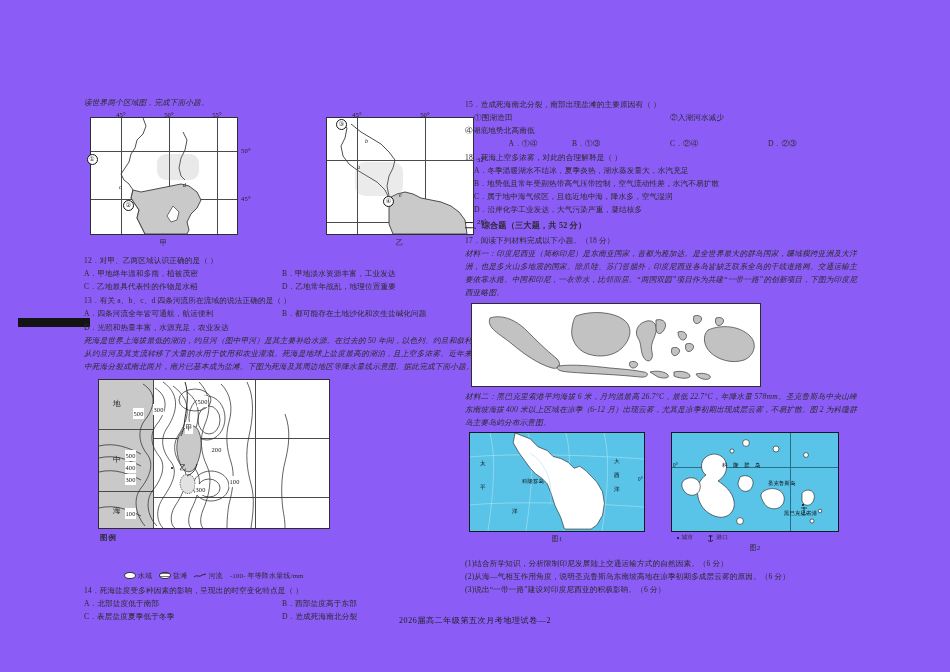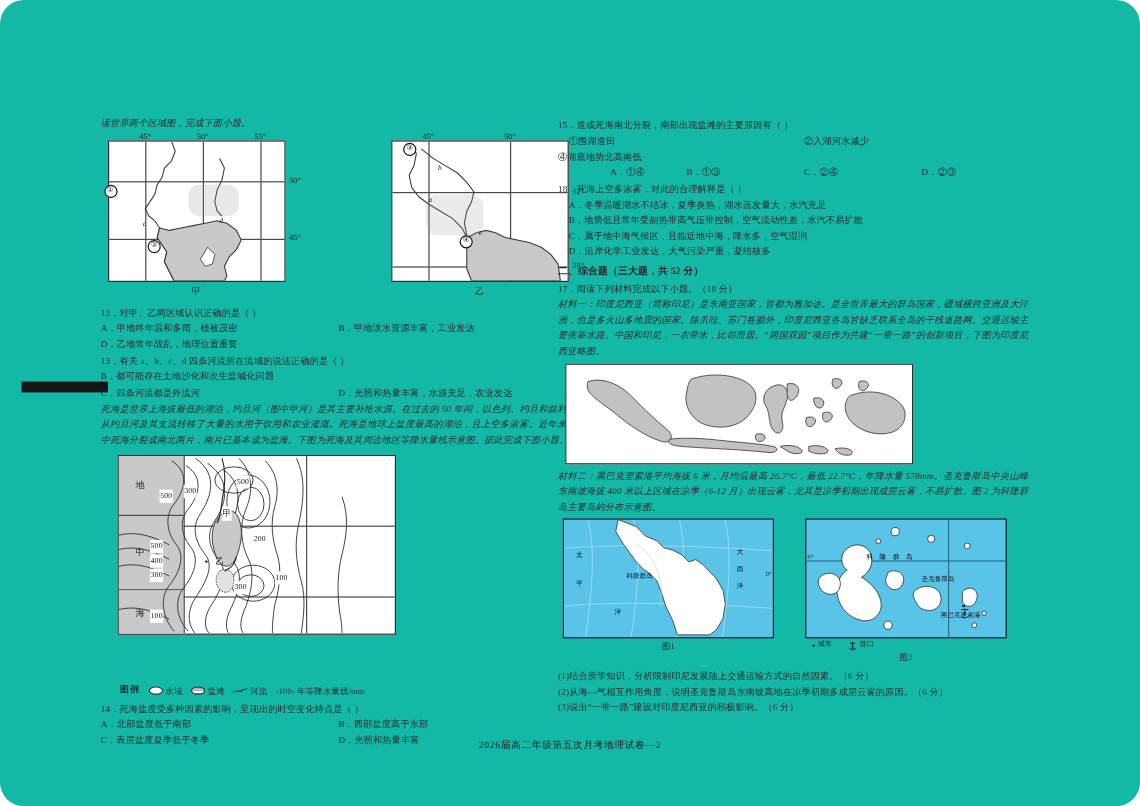--- a/index.html
+++ b/index.html
@@ -6,22 +6,21 @@
   body{
     width:950px;height:672px;
     background:#ffffff;
     font-family:"Liberation Serif","DejaVu Serif",serif;
     color:#2b2b2b;
     overflow:hidden;
     position:relative;
   }
   .page{
     position:absolute;inset:0;
-    background:#14b8a6;
-    border-radius:20px;
+    background:#8b5cf6;
   }
   .binder-mark{
     position:absolute;left:18px;top:318px;width:72px;height:9px;background:#141414;
   }
   .columns{
     position:absolute;left:0;top:0;width:950px;height:672px;
   }
   .col{
     position:absolute;top:96px;
     font-size:7.6px;
@@ -70,21 +69,21 @@
   .rivlab{position:absolute;font-size:6px;font-style:italic;color:#222;}
 
   
   .ds-wrap{margin:6px 0 2px 14px;position:relative;width:250px;}
   .ds-box{position:relative;width:232px;height:150px;border:1px solid #2e2e2e;box-sizing:border-box;background:#fff;overflow:hidden;}
   .ds-left-band{position:absolute;left:0;top:0;width:54px;height:100%;}
   .ds-seg{position:absolute;left:0;width:54px;background:#c9c9c9;border-bottom:0.8px solid #4a4a4a;box-sizing:border-box;}
   .ds-seg span{position:absolute;left:14px;top:50%;transform:translateY(-50%);font-size:7.6px;color:#1b1b1b;}
   .ds-lab{position:absolute;font-size:6.4px;color:#141414;background:#fff;padding:0 0.5px;}
   .ds-pt{position:absolute;width:2px;height:2px;background:#111;border-radius:50%;}
-  .legend{display:flex;align-items:flex-end;gap:7px;margin-top:3px;font-size:7px;padding-left:2px;}
+  .legend{display:flex;align-items:flex-start;gap:7px;margin-top:3px;font-size:7px;padding-left:2px;}
   .legend b{font-weight:bold;letter-spacing:1px;font-size:7.4px;}
   .lg-item{display:flex;align-items:center;gap:2px;white-space:nowrap;margin-top:38px;}
   .sw-water{width:10px;height:5.5px;border:0.8px solid #333;border-radius:50%;background:#fff;}
   .sw-salt{width:10px;height:5.5px;border:0.8px solid #333;border-radius:50%;background:repeating-linear-gradient(0deg,#777 0 0.4px,#fff 0.4px 1.4px);}
   .sw-riv{width:12px;height:6px;}
 
   
   .idn-wrap{margin:4px 0 3px 6px;position:relative;width:300px;}
   .idn-box{position:relative;width:290px;height:84px;border:1px solid #2e2e2e;box-sizing:border-box;background:#fff;overflow:hidden;}
   .idn-lonlab{position:absolute;top:-9px;font-size:6.6px;transform:translateX(-50%);}
@@ -182,31 +181,32 @@
 
       </div>
 
       <div class="q">
         <p class="q-stem">12．对甲、乙两区域认识正确的是（        ）</p>
         <div class="opts">
           <span class="o">A．甲地终年温和多雨，植被茂密</span>
           <span class="o">B．甲地淡水资源丰富，工业发达</span>
         </div>
         <div class="opts">
+          <span class="o">C．乙地最具代表性的作物是水稻</span>
           <span class="o">D．乙地常年战乱，地理位置重要</span>
         </div>
       </div>
 
       <div class="q">
         <p class="q-stem">13．有关 a、b、c、d 四条河流所在流域的说法正确的是（        ）</p>
         <div class="opts">
+          <span class="o">A．四条河流全年皆可通航，航运便利</span>
           <span class="o">B．都可能存在土地沙化和次生盐碱化问题</span>
         </div>
         <div class="opts">
-          <span class="o">C．四条河流都是外流河</span>
           <span class="o">D．光照和热量丰富，水源充足，农业发达</span>
         </div>
       </div>
 
       <p class="para">死海是世界上海拔最低的湖泊，约旦河（图中甲河）是其主要补给水源。在过去的 50 年间，以色列、约旦和叙利亚从约旦河及其支流转移了大量的水用于饮用和农业灌溉。死海是地球上盐度最高的湖泊，且上空多浓雾。近年来图中死海分裂成南北两片，南片已基本成为盐滩。下图为死海及其周边地区等降水量线示意图。据此完成下面小题。</p>
 
       <div class="ds-wrap">
         <div class="ds-box">
 
           <div class="ds-left-band">
@@ -299,21 +299,21 @@
       </div>
 
       <div class="q">
         <p class="q-stem">14．死海盐度受多种因素的影响，呈现出的时空变化特点是（        ）</p>
         <div class="opts">
           <span class="o">A．北部盐度低于南部</span>
           <span class="o">B．西部盐度高于东部</span>
         </div>
         <div class="opts">
           <span class="o">C．表层盐度夏季低于冬季</span>
-          <span class="o">D．光照和热量丰富</span>
+          <span class="o">D．造成死海南北分裂</span>
         </div>
       </div>
 
     </div>
 
     <div class="col col-right">
 
       <div class="q">
         <p class="q-stem">15．造成死海南北分裂，南部出现盐滩的主要原因有（        ）</p>
         <div class="opts">

